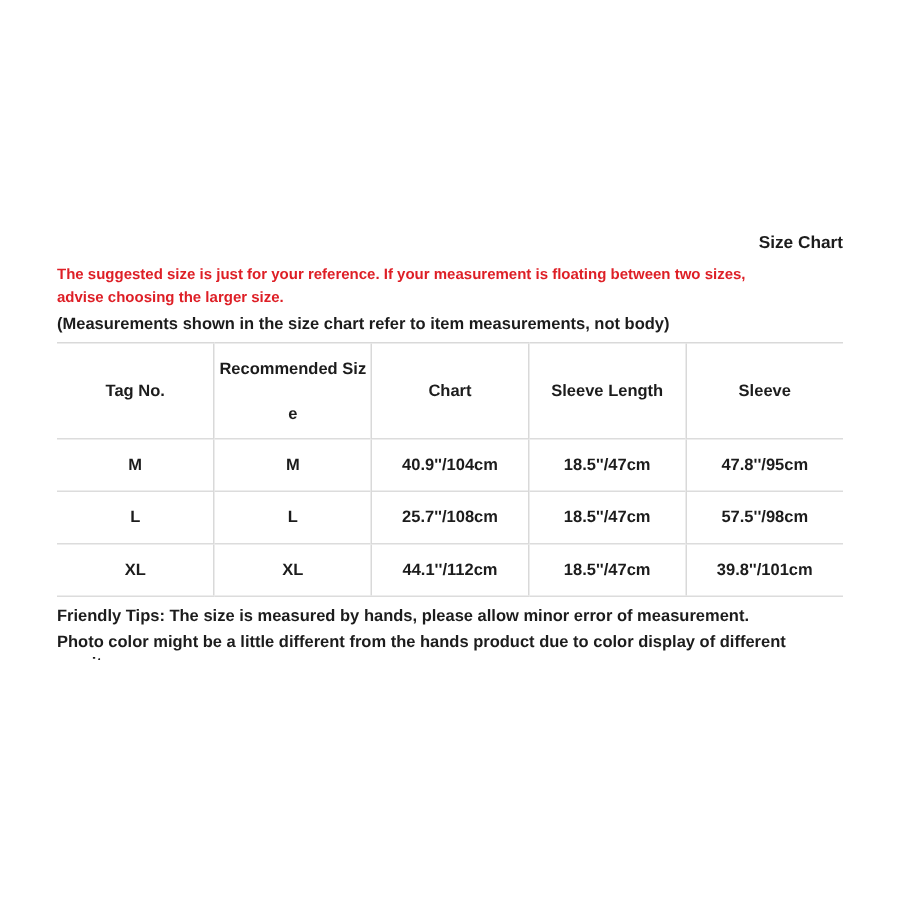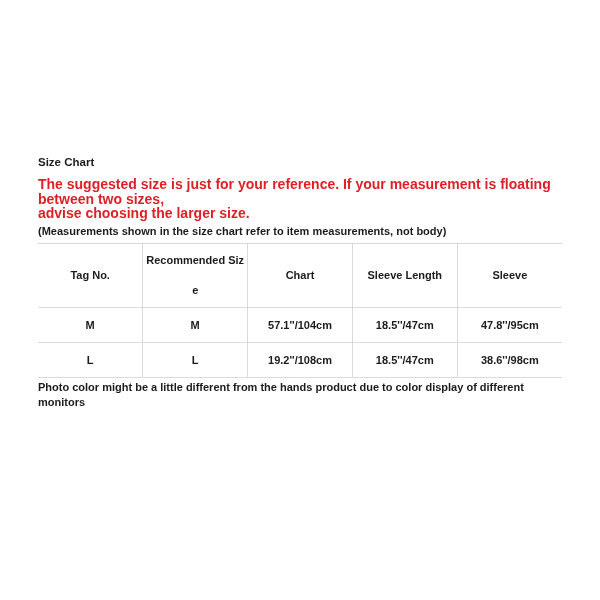--- a/index.html
+++ b/index.html
@@ -24,24 +24,25 @@
   .content {
     position: absolute;
     left: 38px;
     top: 155px;
     width: 524px;
   }
   .title {
     font-size: 11.5px;
     line-height: 14px;
     color: #1c1c1c;
+    text-align: right;
   }
   .warning {
     margin-top: 8px;
-    font-size: 14px;
+    font-size: 10px;
     line-height: 14.5px;
     white-space: pre-line;
     width: 560px;
     color: #de1f26;
   }
   .note {
     margin-top: 3px;
     font-size: 11px;
     line-height: 14px;
     width: 560px;
@@ -108,33 +109,41 @@
 e</th>
             <th>Chart</th>
             <th>Sleeve Length</th>
             <th>Sleeve</th>
           </tr>
         </thead>
         <tbody>
           <tr>
             <td>M</td>
             <td>M</td>
-            <td>57.1''/104cm</td>
+            <td>40.9''/104cm</td>
             <td>18.5''/47cm</td>
             <td>47.8''/95cm</td>
           </tr>
           <tr>
             <td>L</td>
             <td>L</td>
-            <td>19.2''/108cm</td>
+            <td>25.7''/108cm</td>
             <td>18.5''/47cm</td>
-            <td>38.6''/98cm</td>
+            <td>57.5''/98cm</td>
+          </tr>
+          <tr>
+            <td>XL</td>
+            <td>XL</td>
+            <td>44.1''/112cm</td>
+            <td>18.5''/47cm</td>
+            <td>39.8''/101cm</td>
           </tr>
         </tbody>
       </table>
 
+      <div class="tips">Friendly Tips: The size is measured by hands, please allow minor error of measurement.</div>
 
       <div class="photo-note">Photo color might be a little different from the hands product due to color display of different
 monitors</div>
 
     </div>
   </div>
 </div>
 
 </body></html>

